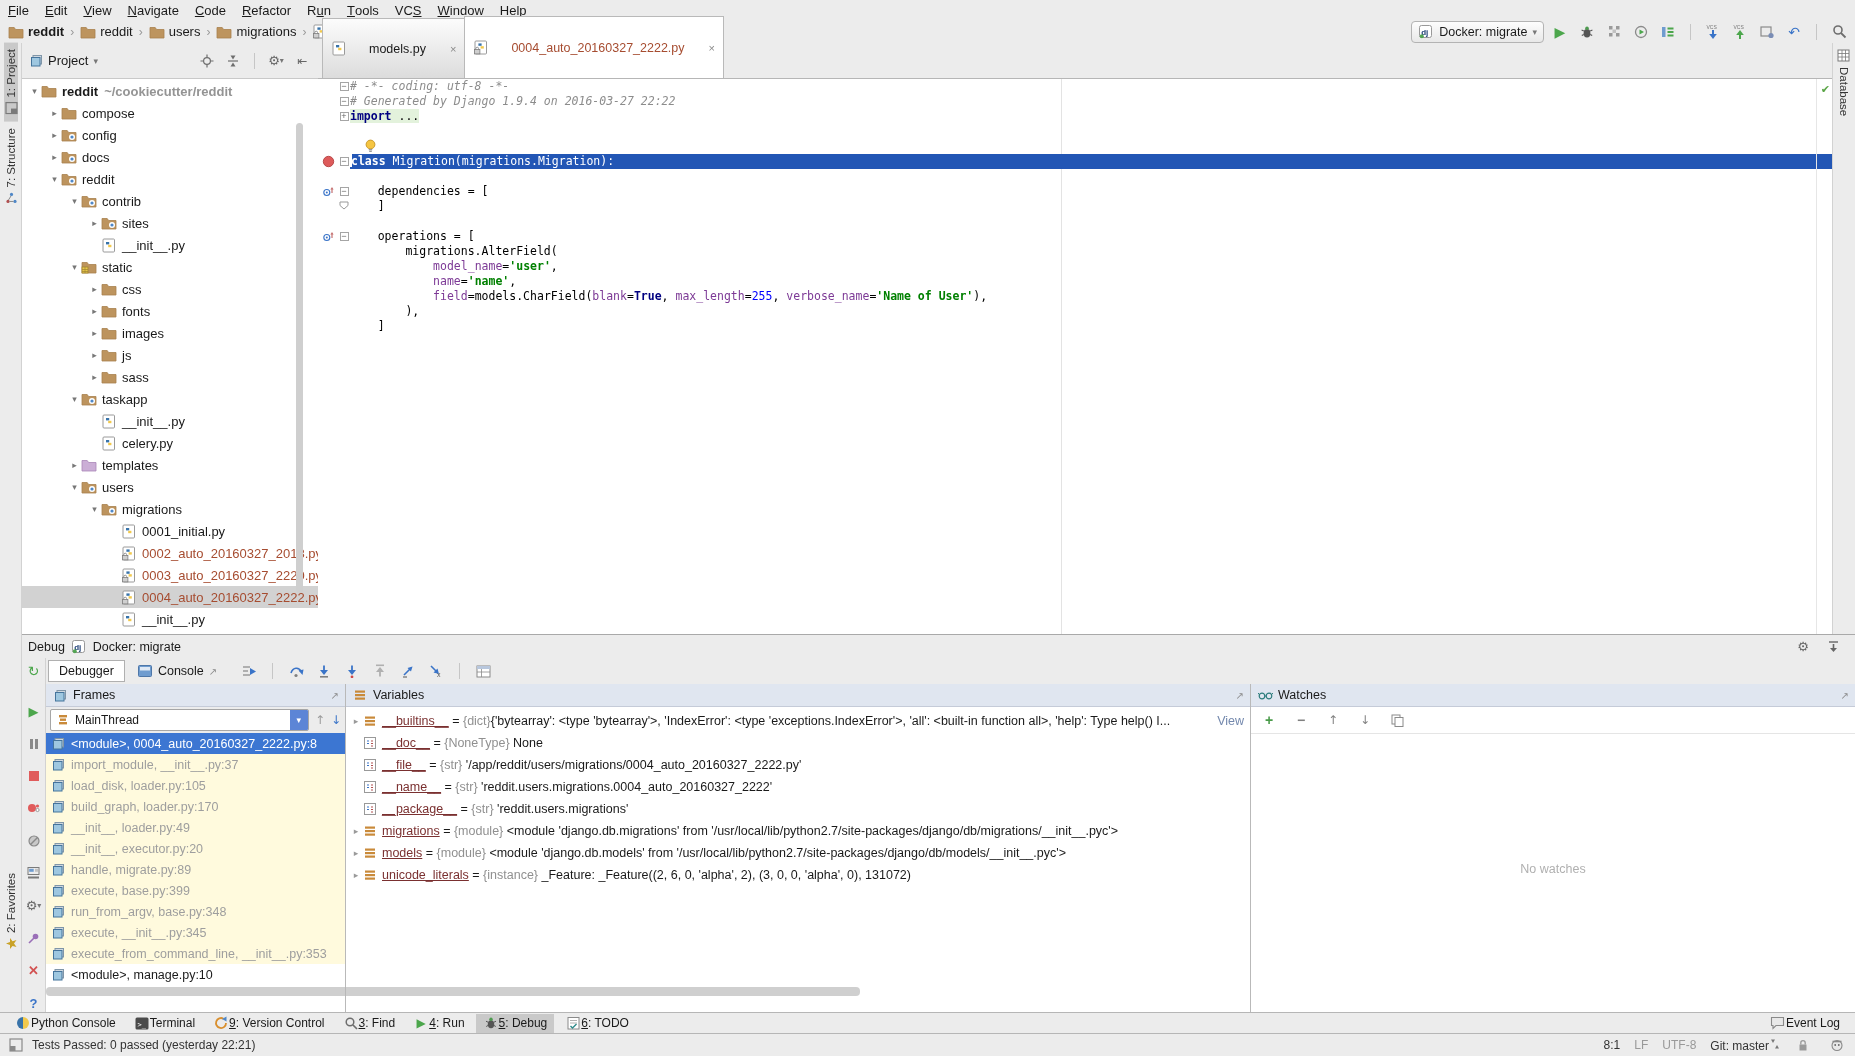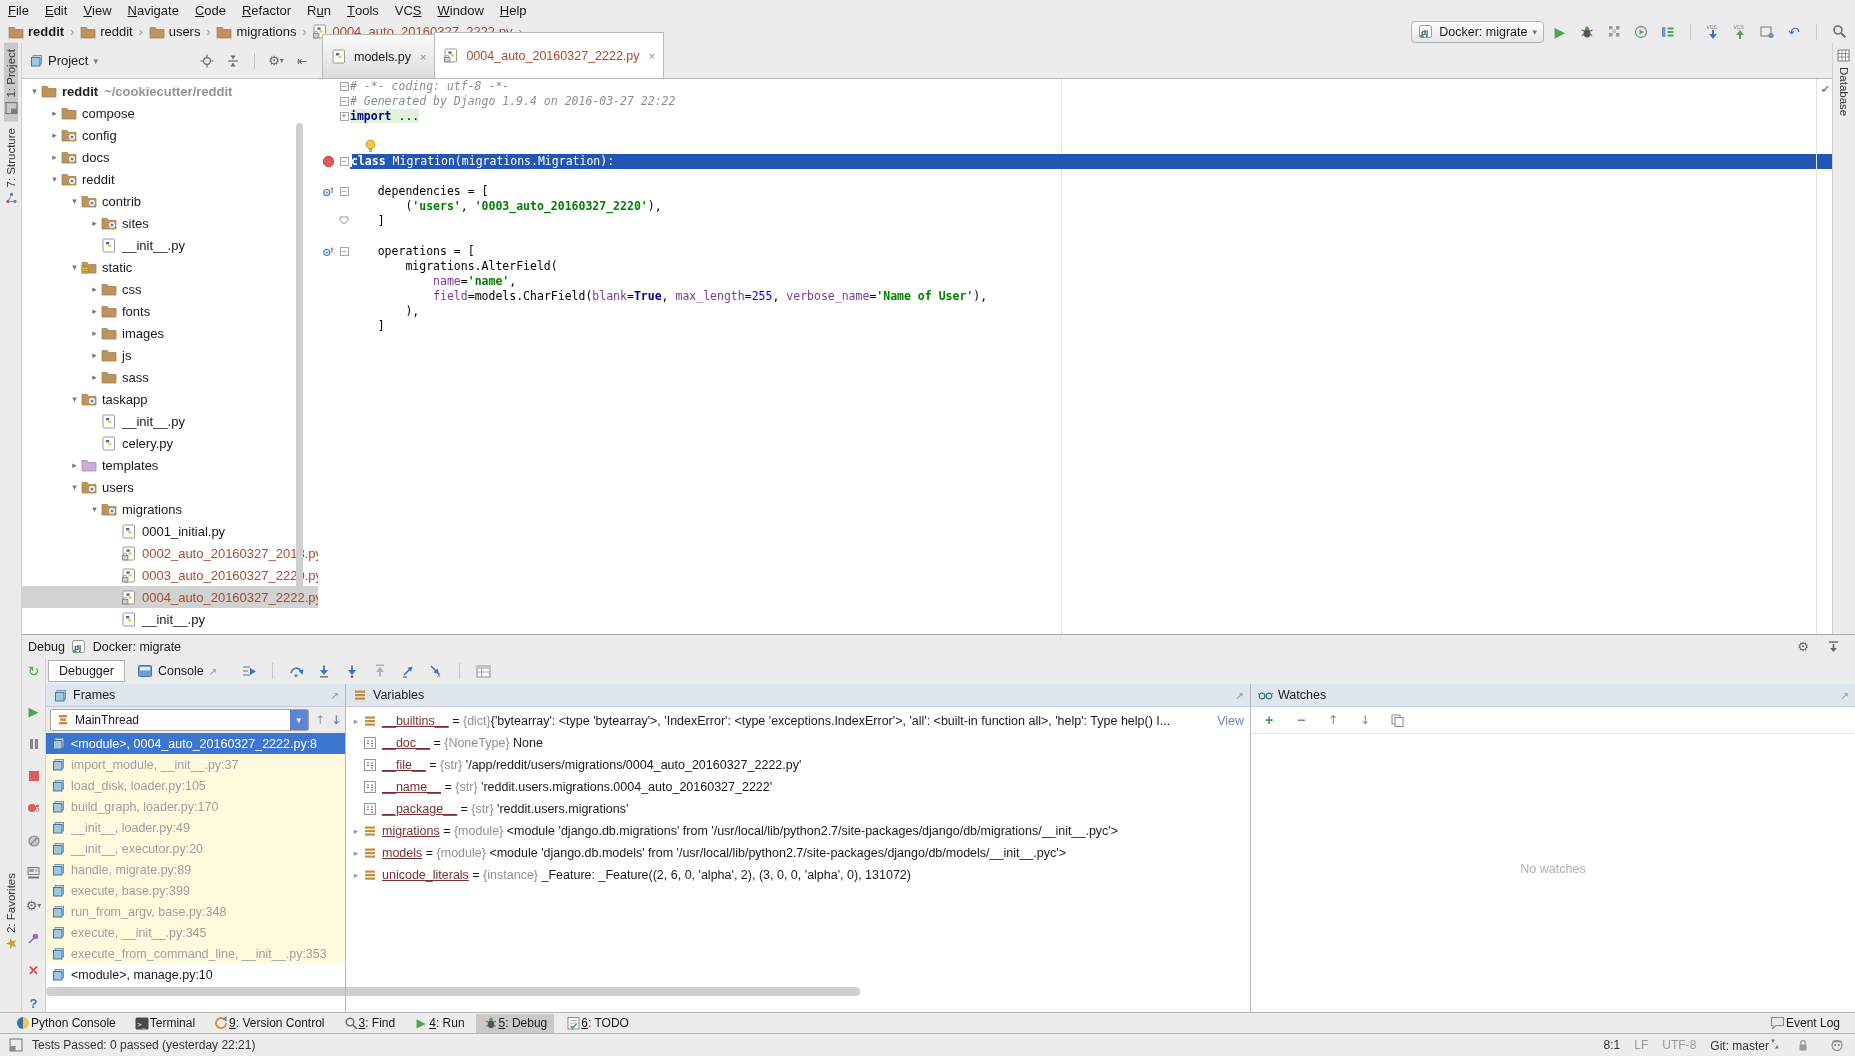--- a/index.html
+++ b/index.html
@@ -43,21 +43,21 @@
   .tree-row.selected{background:#d2d2d2;}
   .tree-arrow{width:13px;text-align:center;color:#777;font-size:9px;flex:0 0 auto;}
   .tree-label{margin-left:5px;}
   .tree-label.red{color:#a64c30;}
   .tree-sub{color:#949494;margin-left:6px;font-weight:bold;}
   #project-scrollbar{position:absolute;left:296px;top:123px;width:7px;height:470px;background:#cfcfcf;border-radius:4px;}
   
   #editor{left:318px;top:43px;width:1514px;height:591px;background:#fff;box-sizing:border-box;}
   #tabbar{height:36px;background:#ececec;border-bottom:1px solid #b6b6b6;display:flex;align-items:flex-end;
           padding-left:4px;box-sizing:border-box;}
-  .etab{display:flex;align-items:center;gap:7px;height:27px;padding:8px 8px;font-size:12.5px;
+  .etab{display:flex;align-items:center;gap:22px;height:27px;padding:16px 8px;font-size:12.5px;
         border:1px solid #b9b9b9;border-bottom:none;background:linear-gradient(#fcfcfc,#dcdcdc);margin-right:-1px;}
   .etab.active{background:#fff;height:29px;}
   .etab .close{color:#8a8a8a;font-size:11px;margin-left:2px;}
   .etab .red{color:#a64c30;}
   #code-area{position:absolute;left:0;top:36px;right:0;bottom:0;overflow:hidden;
              font-family:"DejaVu Sans Mono",monospace;font-size:11.5px;line-height:15px;}
   #margin-guide{position:absolute;left:743px;top:0;bottom:0;width:1px;background:#e3e3e3;}
   .crow{display:flex;height:15px;position:relative;}
   .gut{width:20px;flex:0 0 auto;display:flex;align-items:center;justify-content:center;}
   .fold{width:12px;flex:0 0 auto;display:flex;align-items:center;justify-content:center;}
@@ -706,25 +706,20 @@
                 </svg>
               </span>
             </span>
             <span class="fold">
               <span class="fi">−</span>
             </span>
             <span class="ct"><span><span class="tk-t">    dependencies = [</span></span></span>
           </div>
           <div class="crow">
             <span class="gut"></span>
-            <span class="fold"></span>
-            <span class="ct"><span><span class="tk-t">        (</span><span class="tk-s">'users'</span><span class="tk-t">, </span><span class="tk-s">'0003_auto_20160327_2220'</span><span class="tk-t">),</span></span></span>
-          </div>
-          <div class="crow">
-            <span class="gut"></span>
             <span class="fold">
               <span><svg width="10" height="9" viewBox="0 0 10 9">
                   <polygon points="1,1 9,1 9,4.5 5,8 1,4.5" fill="#fff" stroke="#999"></polygon>
                 </svg></span>
             </span>
             <span class="ct"><span><span class="tk-t">    ]</span></span></span>
           </div>
           <div class="crow">
             <span class="gut"></span>
             <span class="fold"></span>
@@ -743,20 +738,25 @@
             </span>
             <span class="fold">
               <span class="fi">−</span>
             </span>
             <span class="ct"><span><span class="tk-t">    operations = [</span></span></span>
           </div>
           <div class="crow">
             <span class="gut"></span>
             <span class="fold"></span>
             <span class="ct"><span><span class="tk-t">        migrations.AlterField(</span></span></span>
+          </div>
+          <div class="crow">
+            <span class="gut"></span>
+            <span class="fold"></span>
+            <span class="ct"><span><span class="tk-t">            </span><span class="tk-p">model_name</span><span class="tk-t">=</span><span class="tk-s">'user'</span><span class="tk-t">,</span></span></span>
           </div>
           <div class="crow">
             <span class="gut"></span>
             <span class="fold"></span>
             <span class="ct"><span><span class="tk-t">            </span><span class="tk-p">name</span><span class="tk-t">=</span><span class="tk-s">'name'</span><span class="tk-t">,</span></span></span>
           </div>
           <div class="crow">
             <span class="gut"></span>
             <span class="fold"></span>
             <span class="ct"><span><span class="tk-t">            </span><span class="tk-p">field</span><span class="tk-t">=models.CharField(</span><span class="tk-p">blank</span><span class="tk-t">=</span><span class="tk-k">True</span><span class="tk-t">, </span><span class="tk-p">max_length</span><span class="tk-t">=</span><span class="tk-n">255</span><span class="tk-t">, </span><span class="tk-p">verbose_name</span><span class="tk-t">=</span><span class="tk-s">'Name of User'</span><span class="tk-t">),</span></span></span>

